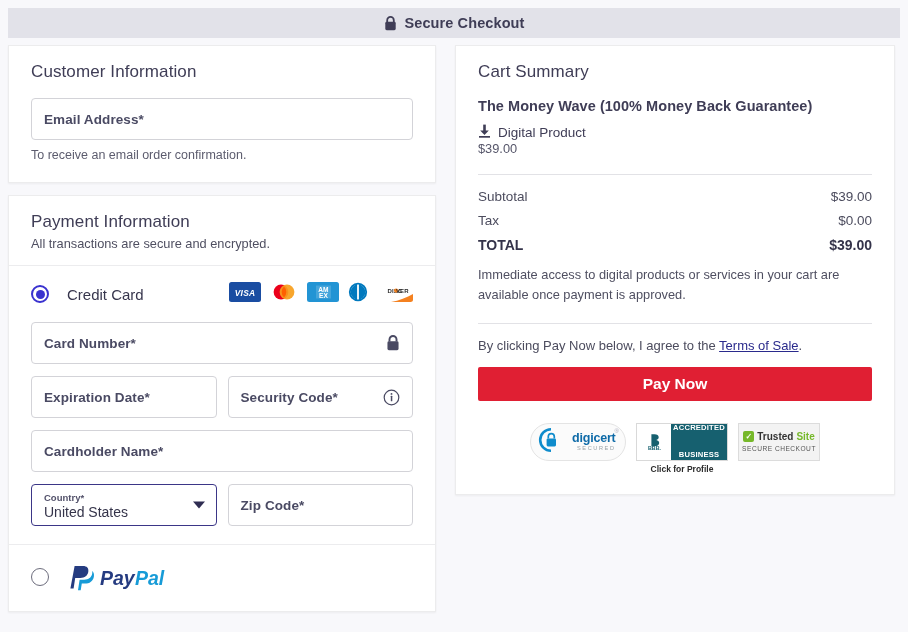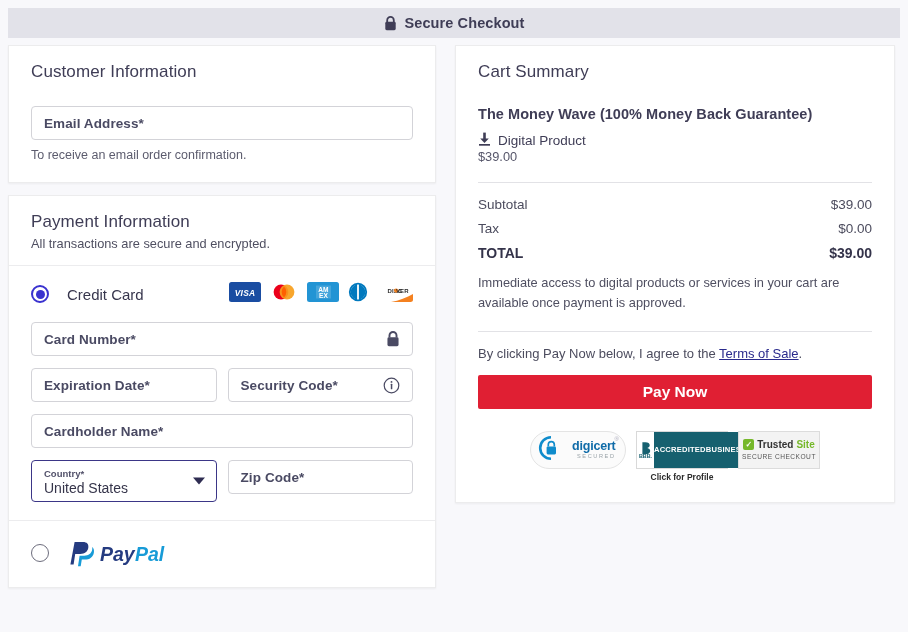--- a/index.html
+++ b/index.html
@@ -36,29 +36,29 @@
 
   .card {
     background: #ffffff;
     border: 1px solid #ececed;
     box-shadow: 0 1px 2px rgba(0,0,0,.05);
   }
 
   
   .panel-cust { padding: 16px 22px 20px 22px; }
   h2.sec-title {
-    margin: 0 0 24px 0;
+    margin: 0 0 16px 0;
     font-size: 17px; font-weight: normal; color: #3f3d56;
     letter-spacing: .1px;
   }
   .field {
     position: relative;
     border: 1px solid #d3d3d8;
     border-radius: 4px;
-    height: 34px;
+    height: 42px;
     display: flex; align-items: center;
     padding: 0 12px;
     background: #fff;
   }
   .field .ph {
     font-size: 13.5px; font-weight: bold; color: #4a4a63;
     letter-spacing: .1px;
   }
   .field .trail { margin-left: auto; display: flex; align-items: center; }
   .helper {
@@ -176,21 +176,21 @@
     width: 92px; height: 38px;
     background: #fff; border: 1px solid #d9d9d9;
     display: flex; align-items: stretch;
   }
   .bbb-left {
     width: 34px; background:#fff;
     display:flex; flex-direction:column; align-items:center; justify-content:center;
   }
   .bbb-right {
     flex: 1; background: #16606f; color: #fff;
-    display: flex; flex-direction: row; align-items: center; justify-content: space-between;
+    display: flex; flex-direction: column; align-items: center; justify-content: space-between;
     line-height: 1.08;
   }
   .bbb-right span { font-size: 7.6px; font-weight: bold; letter-spacing: .2px; }
   .bbb-click { font-size: 8.5px; font-weight: bold; color:#2b2b2b; margin-top: 3px; }
   .badge-trusted {
     width: 82px; height: 38px; background: #f3f3f3; border: 1px solid #dcdcdc;
     display: flex; flex-direction: column; align-items: center; justify-content: center;
   }
   .ts-top { display: flex; align-items: center; gap: 3px; }
   .ts-check {

